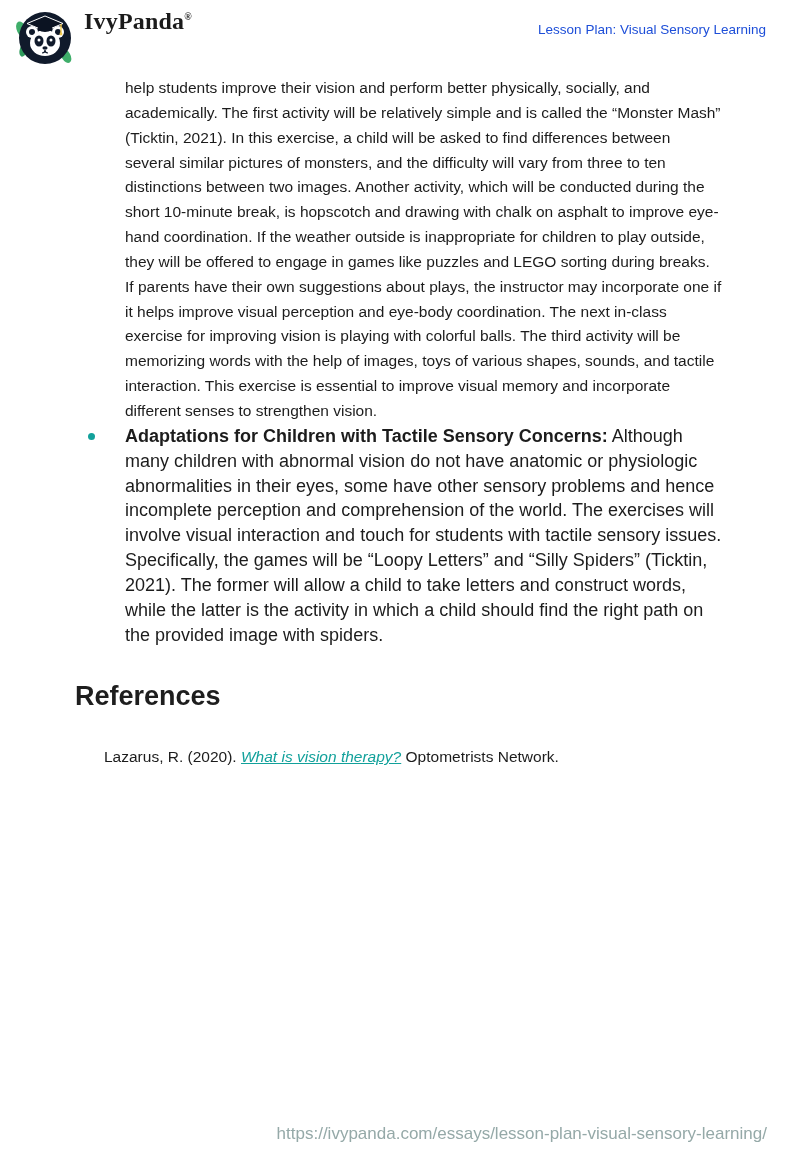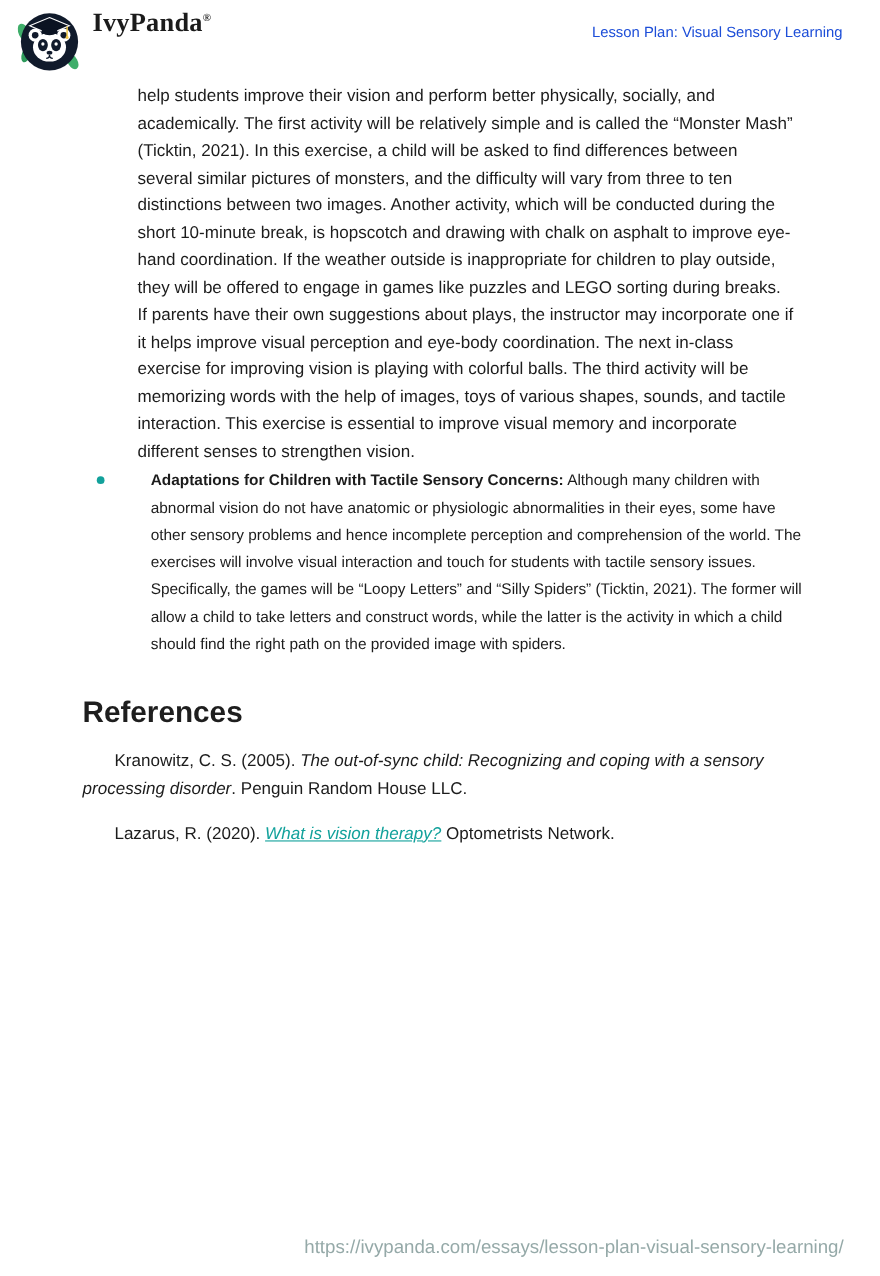--- a/index.html
+++ b/index.html
@@ -47,29 +47,29 @@
     margin-left:88px;
   }
   .bullet-dot{
     flex:none;
     width:7px;height:7px;
     border-radius:50%;
     background:#12a19b;
     margin-top:9px;
   }
   .bullet-body{
-    margin-left:42px;
+    margin-left:30px;
     width:597px;
-    font-size:14px;
+    font-size:18px;
     line-height:24.85px;
   }
   .bullet-body b{font-weight:bold;}
   
   .refs-heading{
-    margin:34px 0 16px 75px;
+    margin:34px 0 32px 75px;
     font-size:27px;
     font-weight:bold;
     color:#1e1e1e;
   }
   .ref{
     margin:0 0 15px 75px;
     width:646px;
     font-size:15.5px;
     line-height:26px;
     text-indent:29px;
@@ -140,23 +140,20 @@
 
   <div class="bullet-item">
     <span class="bullet-dot"></span>
     <div class="bullet-body">
       <b>Adaptations for Children with Tactile Sensory Concerns:</b><span> Although many children with abnormal vision do not have anatomic or physiologic abnormalities in their eyes, some have other sensory problems and hence incomplete perception and comprehension of the world. The exercises will involve visual interaction and touch for students with tactile sensory issues. Specifically, the games will be “Loopy Letters” and “Silly Spiders” (Ticktin, 2021). The former will allow a child to take letters and construct words, while the latter is the activity in which a child should find the right path on the provided image with spiders.</span>
     </div>
   </div>
 
   <h1 class="refs-heading">References</h1>
 
-  <p class="ref">
-    <span>Kranowitz, C. S. (2005). </span><em>The out-of-sync child: Recognizing and coping with a sensory processing disorder</em><span>. Penguin Random House LLC.</span>
-  </p>
 
   <p class="ref">
     <span>Lazarus, R. (2020). </span><a>What is vision therapy?</a><span> Optometrists Network.</span>
   </p>
 
 
 </div>
 
 <a class="footer-url">https://ivypanda.com/essays/lesson-plan-visual-sensory-learning/</a>
 

